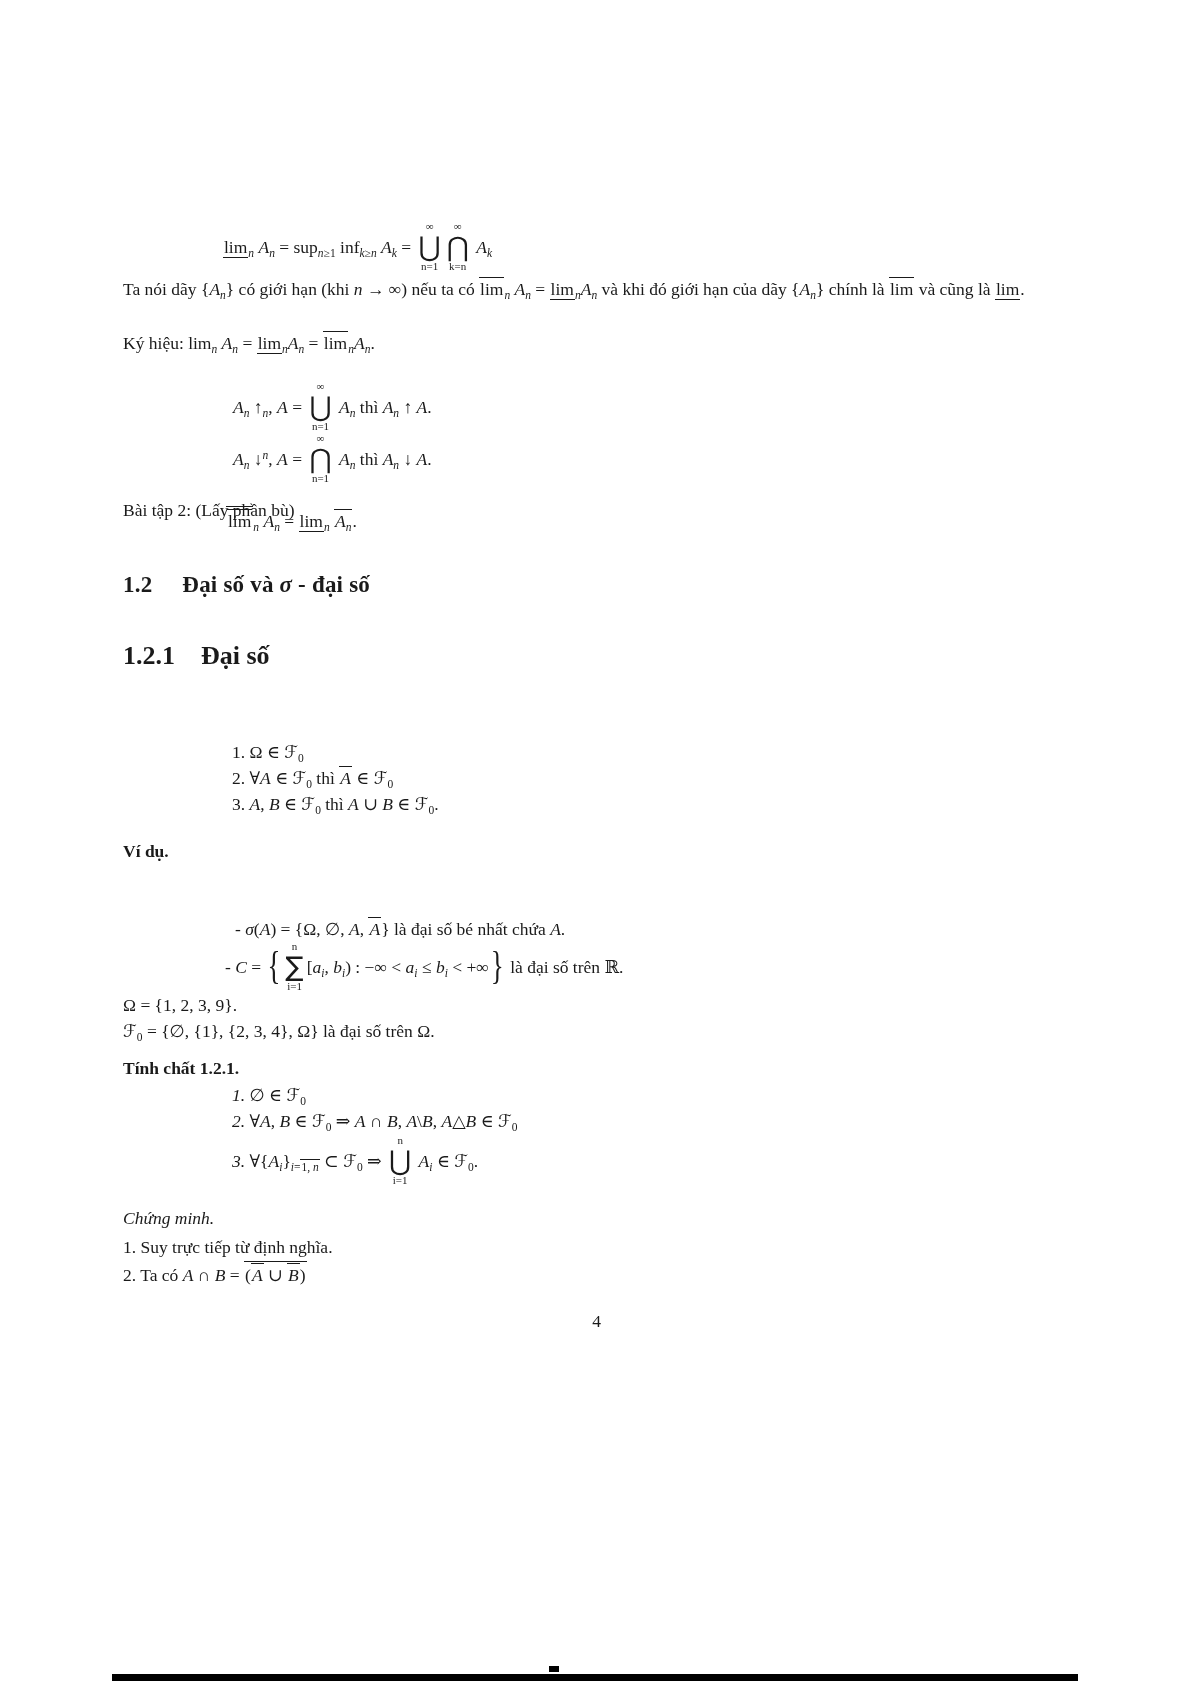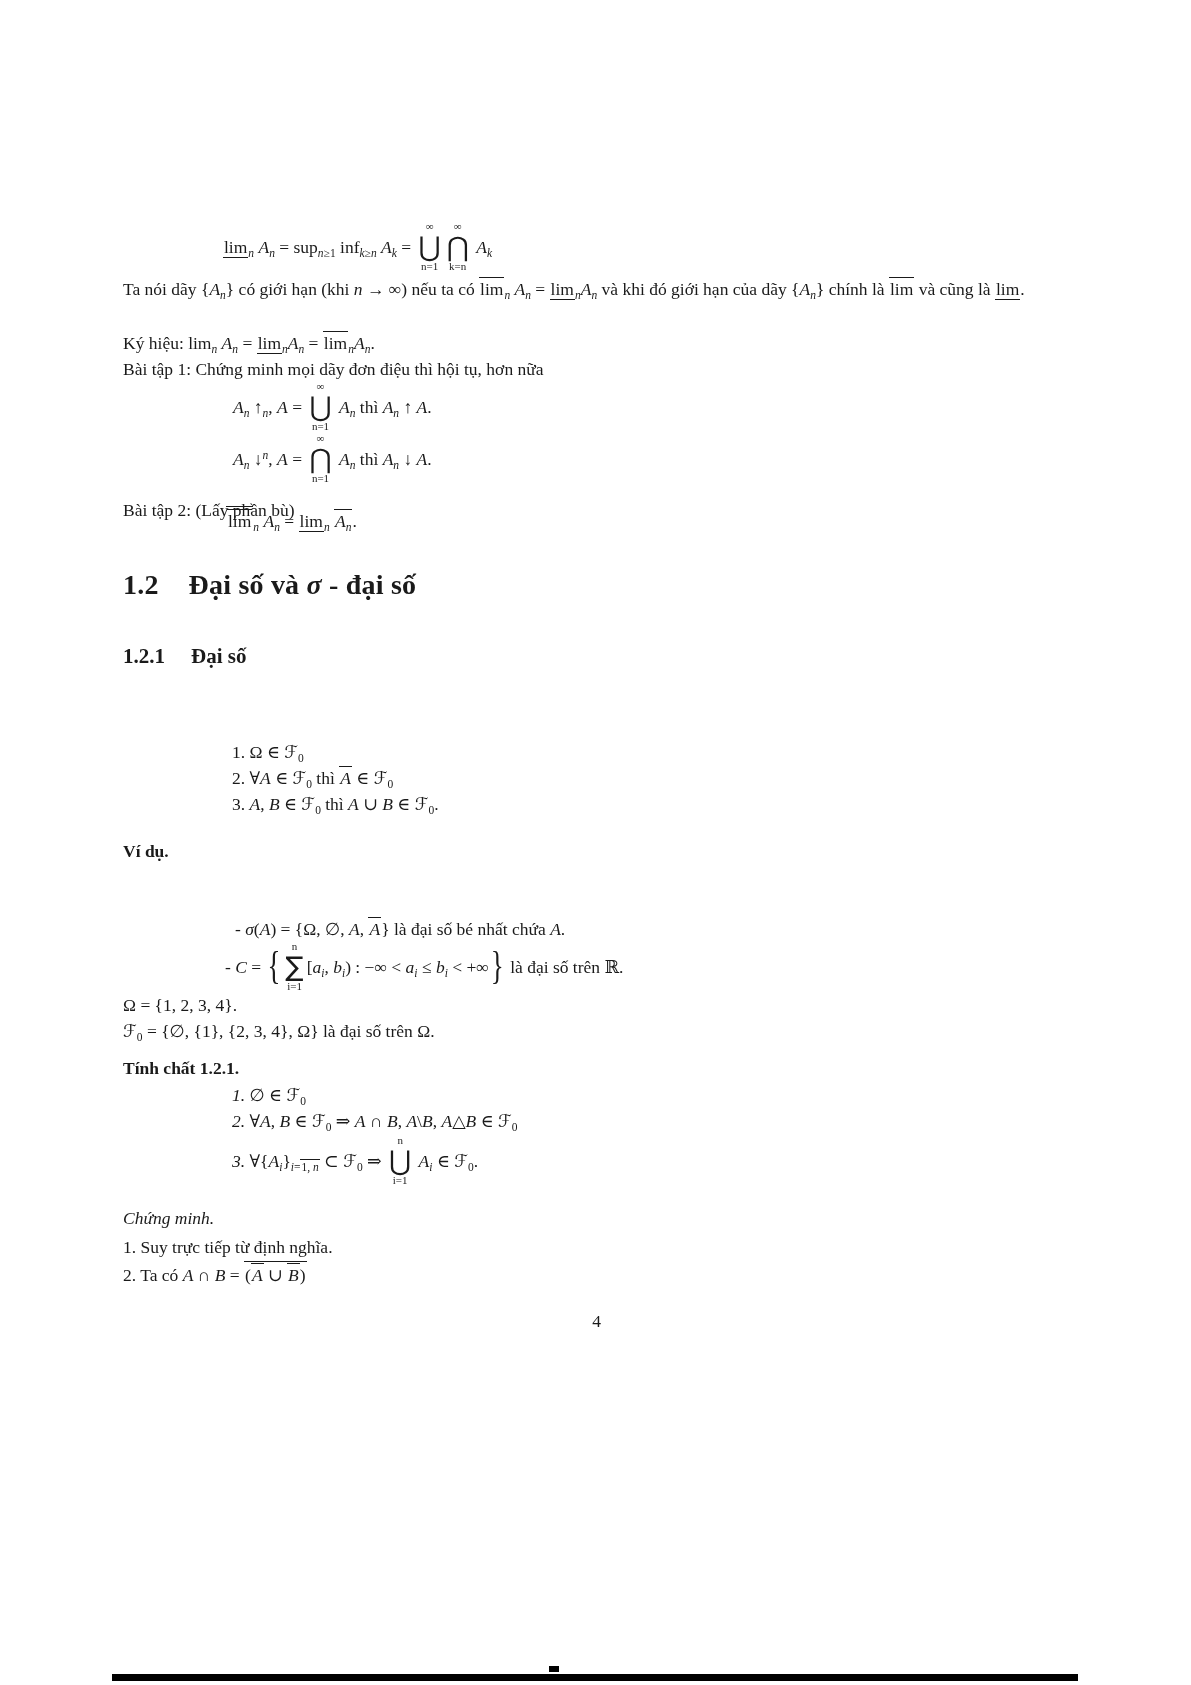--- a/index.html
+++ b/index.html
@@ -7,22 +7,22 @@
   body {
     width:1191px; height:1685px; position:relative; background:#ffffff;
     font-family:"Liberation Serif","DejaVu Serif","DejaVu Sans",serif;
     font-size:17.5px; color:#1a1a1a; overflow:hidden;
   }
   .content { position:absolute; left:123px; top:0; width:947px; height:1685px; }
   .blk { position:absolute; line-height:26px; }
   .para { width:947px; text-align:justify; }
   i { font-style:italic; }
   b { font-weight:bold; }
-  .h1 { font-size:28px; line-height:34px; letter-spacing:0.2px; }
-  .h2 { font-size:21px; line-height:28px; }
+  .h1 { font-size:23px; line-height:34px; letter-spacing:0.2px; }
+  .h2 { font-size:26px; line-height:28px; }
   sub.msub { font-size:11.5px; line-height:0; vertical-align:-4px; }
   sup.msup { font-size:11.5px; line-height:0; vertical-align:6px; }
   .ol { display:inline-block; border-top:1.3px solid currentColor; padding:1px 1px 0 1px; line-height:1.15; }
   .ul { display:inline-block; border-bottom:1.3px solid currentColor; padding:0 1px; line-height:1.15; }
   .dolo { padding-top:2px; }
   .bigop { display:inline-flex; flex-direction:column; align-items:center; vertical-align:middle; margin:0 3px; position:relative; top:-2px; }
   .bigop .blim { font-size:11px; line-height:1.2; }
   .bigop .bop { font-size:27px; line-height:1.0; font-family:"DejaVu Sans","DejaVu Serif",sans-serif; }
   .brace { display:inline-block; font-size:27px; line-height:1; vertical-align:middle; transform:scaleY(1.45); position:relative; top:-2px; margin:0 2px; }
   .pageno { position:absolute; left:123px; width:947px; text-align:center; top:1308px; line-height:26px; }
@@ -40,21 +40,20 @@
       </span><span class="bigop">
         <span class="blim">∞</span>
         <span class="bop">⋂</span>
         <span class="blim">k=n</span>
       </span> <i>A</i><sub class="msub"><i>k</i></sub></div>
 
   <div class="blk para" style="top:276px;left:0">Ta nói dãy {<i>A</i><sub class="msub"><i>n</i></sub>} có giới hạn (khi <i>n</i> → ∞) nếu ta có <span class="ol">lim</span><sub class="msub"><i>n</i></sub> <i>A</i><sub class="msub"><i>n</i></sub> = <span class="ul">lim</span><sub class="msub"><i>n</i></sub><i>A</i><sub class="msub"><i>n</i></sub> và khi đó giới hạn của dãy {<i>A</i><sub class="msub"><i>n</i></sub>} chính là <span class="ol">lim</span> và cũng là <span class="ul">lim</span>.</div>
 
   <div class="blk" style="top:330px;left:0">Ký hiệu: lim<sub class="msub"><i>n</i></sub> <i>A</i><sub class="msub"><i>n</i></sub> = <span class="ul">lim</span><sub class="msub"><i>n</i></sub><i>A</i><sub class="msub"><i>n</i></sub> = <span class="ol">lim</span><sub class="msub"><i>n</i></sub><i>A</i><sub class="msub"><i>n</i></sub>.</div>
 
-  <div class="blk" style="top:356px;left:0">Bài tập 1: Chứng minh mọi dãy đơn điệu thì hội tụ, hơn nữa</div>
 
   <div class="blk" style="top:382px;left:110px"><i>A</i><sub class="msub"><i>n</i></sub> ↑<sub class="msub"><i>n</i></sub>, <i>A</i> = <span class="bigop">
         <span class="blim">∞</span>
         <span class="bop">⋃</span>
         <span class="blim">n=1</span>
       </span> <i>A</i><sub class="msub"><i>n</i></sub> thì <i>A</i><sub class="msub"><i>n</i></sub> ↑ <i>A</i>.</div>
 
   <div class="blk" style="top:434px;left:110px"><i>A</i><sub class="msub"><i>n</i></sub> ↓<sup class="msup"><i>n</i></sup>, <i>A</i> = <span class="bigop">
         <span class="blim">∞</span>
         <span class="bop">⋂</span>
@@ -76,21 +75,21 @@
 
   <div class="blk" style="top:838px;left:0"><b>Ví dụ.</b></div>
 
   <div class="blk" style="top:916px;left:112px">- <i>σ</i>(<i>A</i>) = {Ω, ∅, <i>A</i>, <span class="ol"><i>A</i></span>} là đại số bé nhất chứa <i>A</i>.</div>
   <div class="blk" style="top:942px;left:102px">- <i>C</i> = <span class="brace">{</span><span class="bigop">
         <span class="blim">n</span>
         <span class="bop">∑</span>
         <span class="blim">i=1</span>
       </span>[<i>a</i><sub class="msub"><i>i</i></sub>, <i>b</i><sub class="msub"><i>i</i></sub>) : −∞ &lt; <i>a</i><sub class="msub"><i>i</i></sub> ≤ <i>b</i><sub class="msub"><i>i</i></sub> &lt; +∞<span class="brace">}</span> là đại số trên ℝ.</div>
 
-  <div class="blk" style="top:992px;left:0">Ω = {1, 2, 3, 4}.</div>
+  <div class="blk" style="top:992px;left:0">Ω = {1, 2, 3, 9}.</div>
   <div class="blk" style="top:1018px;left:0">ℱ<sub class="msub">0</sub> = {∅, {1}, {2, 3, 4}, Ω} là đại số trên Ω.</div>
 
   <div class="blk" style="top:1055px;left:0"><b>Tính chất 1.2.1.</b></div>
 
   <div class="blk" style="top:1082px;left:109px"><i>1.</i> ∅ ∈ ℱ<sub class="msub">0</sub></div>
   <div class="blk" style="top:1108px;left:109px"><i>2.</i> ∀<i>A</i>, <i>B</i> ∈ ℱ<sub class="msub">0</sub> ⇒ <i>A</i> ∩ <i>B</i>, <i>A</i>\<i>B</i>, <i>A</i>△<i>B</i> ∈ ℱ<sub class="msub">0</sub></div>
   <div class="blk" style="top:1136px;left:109px"><i>3.</i> ∀{<i>A</i><sub class="msub"><i>i</i></sub>}<sub class="msub"><i>i</i>=<span class="ol">1, <i>n</i></span></sub> ⊂ ℱ<sub class="msub">0</sub> ⇒ <span class="bigop">
         <span class="blim">n</span>
         <span class="bop">⋃</span>
         <span class="blim">i=1</span>

